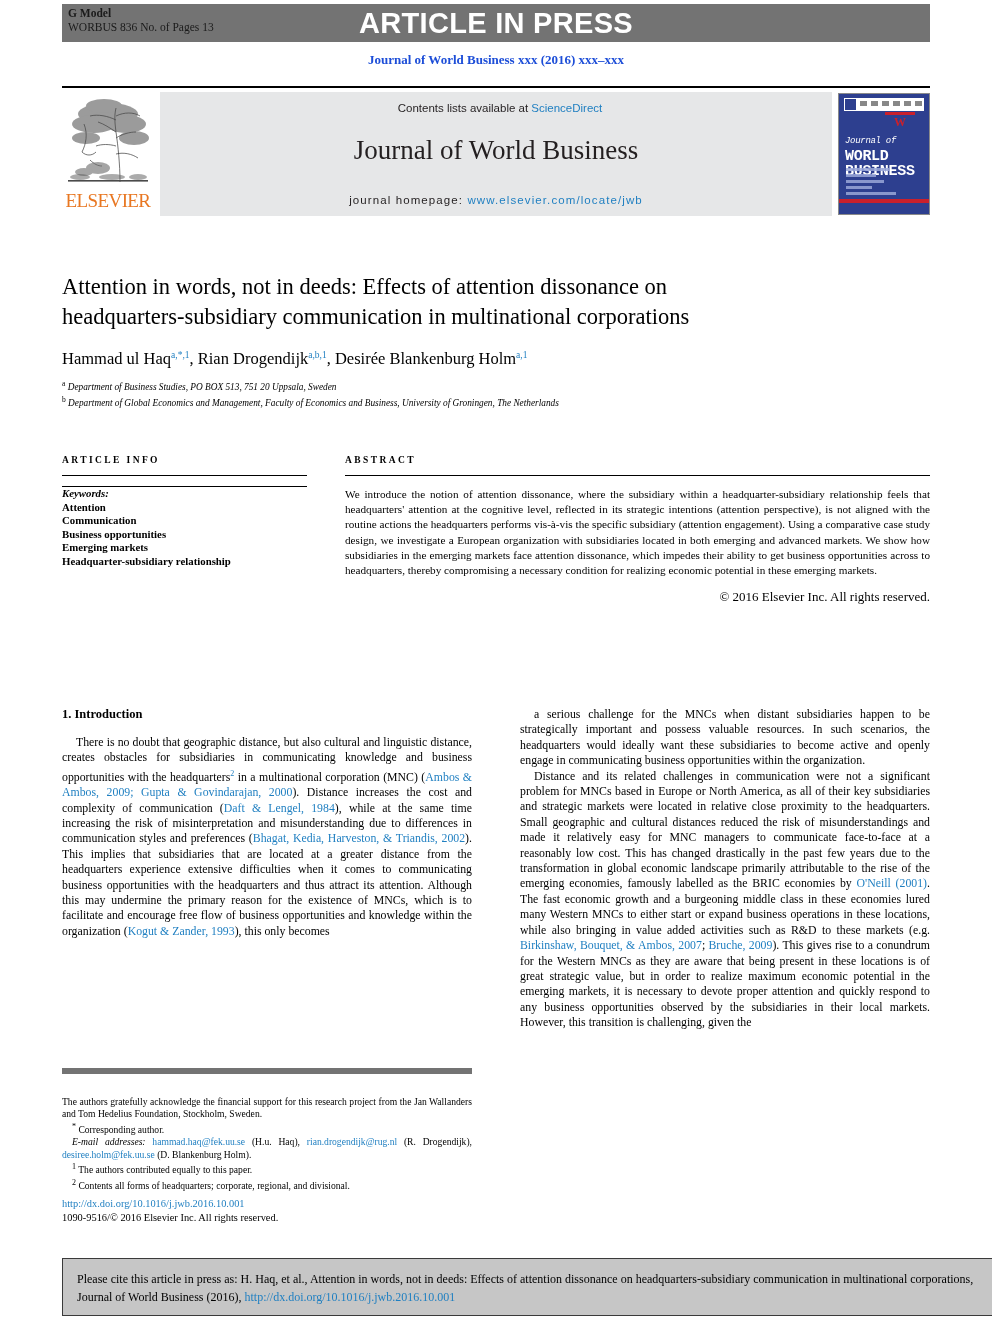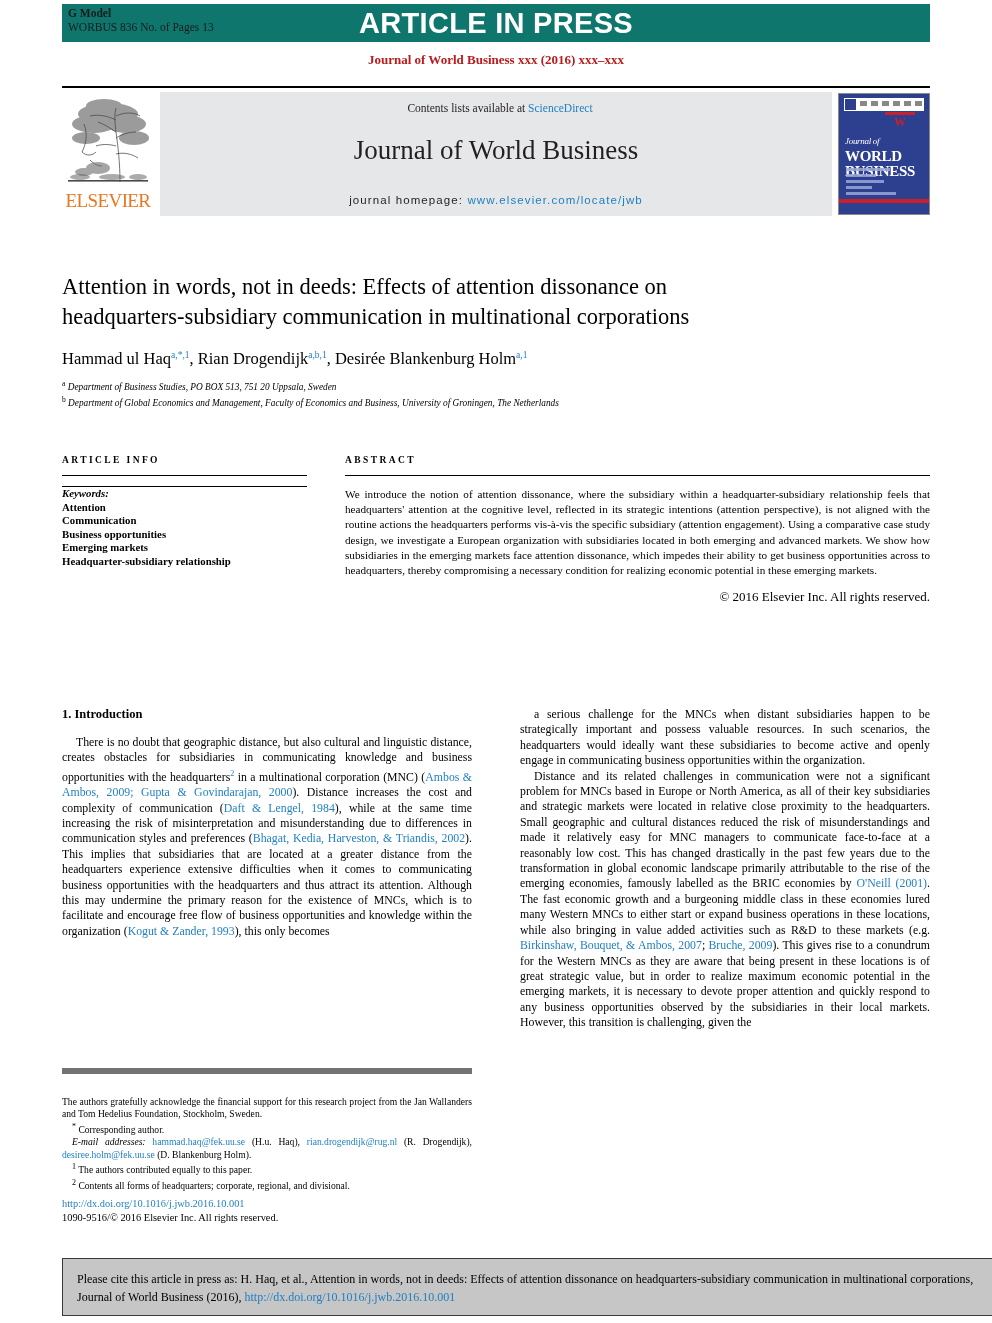--- a/index.html
+++ b/index.html
@@ -14,21 +14,21 @@
     font-family: "Liberation Serif", serif;
     color: #000000;
     overflow: hidden;
   }
 
   
   .press-banner {
     position: absolute;
     left: 62px; top: 4px;
     width: 868px; height: 38px;
-    background: #0f766e;
+    background: #737373;
   }
   .press-banner .gmodel {
     position: absolute;
     left: 6px; top: 3px;
     font-family: "Liberation Serif", serif;
     font-size: 11.5px;
     line-height: 13.5px;
     color: #1a1a1a;
     white-space: pre-line;
   }
@@ -45,21 +45,21 @@
   }
 
   
   .running-head {
     position: absolute;
     left: 0; right: 0; top: 52px;
     text-align: center;
     font-family: "Liberation Serif", serif;
     font-weight: bold;
     font-size: 13px;
-    color: #b91c1c;
+    color: #1d4ed8;
   }
 
   
   .masthead {
     position: absolute;
     left: 62px; top: 86px;
     width: 868px; height: 128px;
     border-top: 2px solid #000;
   }
   .masthead-inner {
@@ -91,21 +91,21 @@
   .contents-band {
     position: absolute;
     left: 98px; top: 0;
     width: 672px; height: 124px;
     background: #e6e7e8;
   }
   .contents-line {
     position: absolute;
     left: 8px; right: 0; top: 10px;
     text-align: center;
-    font-family: Liberation Serif, serif;
+    font-family: Liberation Sans, sans-serif;
     font-size: 11.5px;
     color: #231f20;
   }
   .contents-line .sd { color: #1f7fc1; }
   .journal-name {
     position: absolute;
     left: 0; right: 0; top: 43px;
     text-align: center;
     font-family: "Liberation Serif", serif;
     font-size: 27px;
@@ -152,21 +152,21 @@
     position: absolute; left: 0; right: 0; top: 0; height: 3px; background: #c9202c;
   }
   .cover .wjlogo .wtext {
     position: absolute; left: 0; right: 0; top: 3px;
     text-align: center; color: #c9202c;
     font-family: "Liberation Serif", serif; font-weight: bold; font-size: 12px;
   }
   .cover .cov-title {
     position: absolute; left: 6px; top: 38px; right: 4px;
     color: #ffffff;
-    font-family: Liberation Serif, serif;
+    font-family: Liberation Mono, monospace;
     font-weight: bold;
     font-size: 15px;
     line-height: 15px;
     letter-spacing: -0.3px;
   }
   .cover .cov-title .small { font-size: 9px; font-style: italic; font-weight: normal; }
   .cover .cov-lines {
     position: absolute; left: 7px; top: 74px; width: 62px;
   }
   .cover .cov-lines div {

